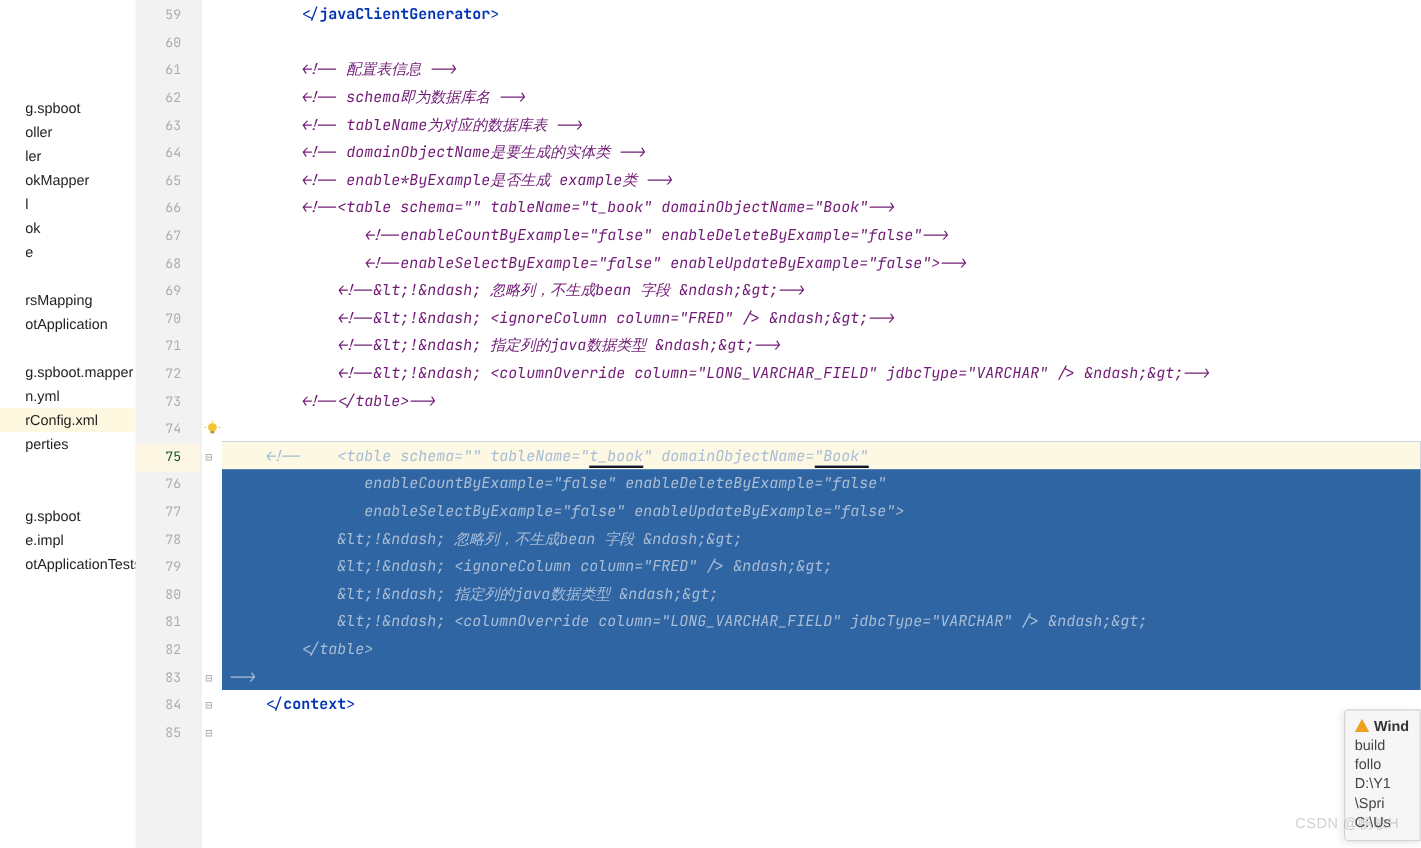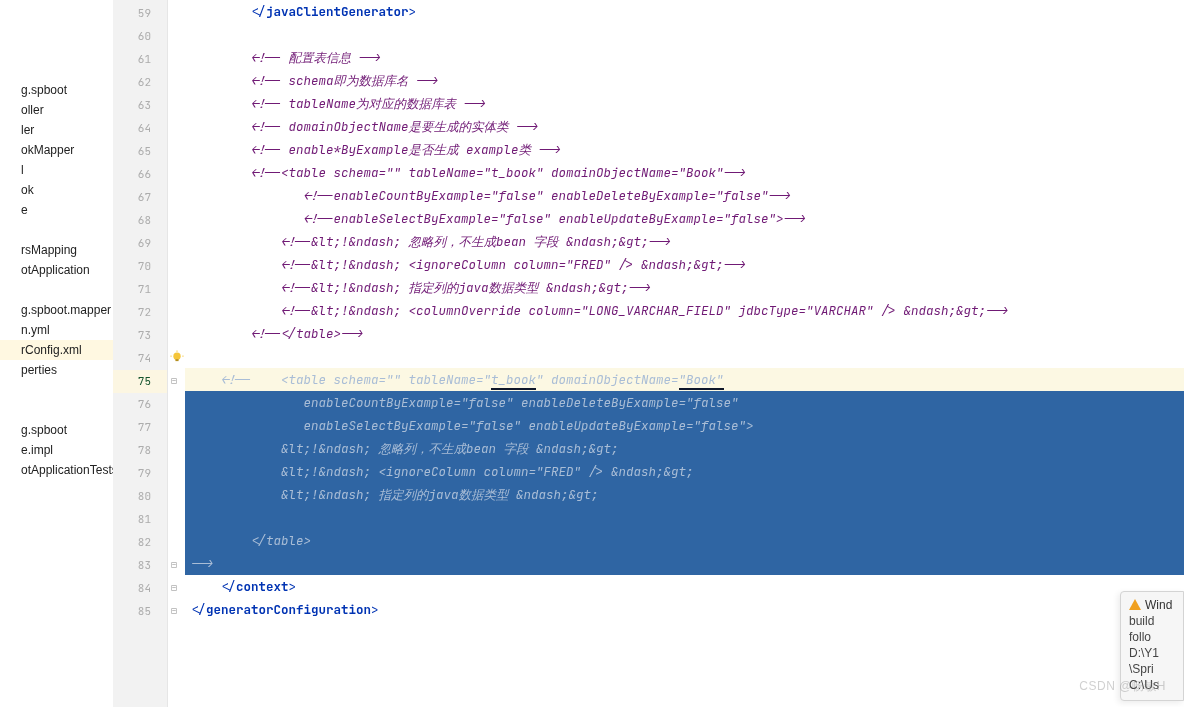--- a/index.html
+++ b/index.html
@@ -20,21 +20,21 @@
   .code .row { height: 23px; line-height: 23px; white-space: pre; padding-left: 6px; }
   .code .row.cursor-row { background: #fcf8e3; }
   .code .sel-block { position: absolute; left: 0; right: 0; background: #2f65a3; }
   .cmt { color: #701a75; font-style: italic; text-align: center; }
   .tag { color: #0033b3; font-weight: 600; }
   .tag-pun { color: #0033b3; }
   .underline-red { border-bottom: 2px solid #0f172a; }
   .sel-cmt { color: #a9bdd6; font-style: italic; }
   .notif { position: absolute; right: 0; bottom: 6px; width: 64px; height: 110px; background: #f6f6f6; border: 1px solid #d4d4d4; box-shadow: -2px 2px 6px rgba(0,0,0,.08); font-family: "Segoe UI",Arial,sans-serif; font-size: 12px; color: #444; padding: 6px 0 6px 8px; overflow: hidden; white-space: nowrap; border-radius: 4px 0 0 4px; }
   .notif .warn-ico { display:inline-block; width:0; height:0; border-left:6px solid transparent; border-right:6px solid transparent; border-bottom:11px solid #f0a020; margin-right:4px; vertical-align: -1px; }
-  .notif .title { font-weight: 400; color: #333; }
+  .notif .title { font-weight: 700; color: #333; }
   .notif .line { margin-top: 2px; }
   .watermark { position: absolute; right: 18px; bottom: 12px; color: rgba(120,120,120,.35); font-family: Arial,sans-serif; font-size: 12px; pointer-events: none; letter-spacing: .5px; }
 </style>
 </head>
 <body>
 
 <div class="root">
 
   <div class="project-tree">
     <div id="tree-items">
@@ -129,24 +129,24 @@
         <div class="row" style="position: absolute; top: 276px; left: 0px; right: 0px;">            <span class="cmt">&lt;!--&amp;lt;!&amp;ndash; 指定列的java数据类型 &amp;ndash;&amp;gt;--&gt;</span></div>
         <div class="row" style="position: absolute; top: 299px; left: 0px; right: 0px;">            <span class="cmt">&lt;!--&amp;lt;!&amp;ndash; &lt;columnOverride column="LONG_VARCHAR_FIELD" jdbcType="VARCHAR" /&gt; &amp;ndash;&amp;gt;--&gt;</span></div>
         <div class="row" style="position: absolute; top: 322px; left: 0px; right: 0px;">        <span class="cmt">&lt;!--&lt;/table&gt;--&gt;</span></div>
         <div class="row" style="position: absolute; top: 345px; left: 0px; right: 0px;">&nbsp;</div>
         <div class="row cursor-row" style="position: absolute; top: 368px; left: 0px; right: 0px;">    <span class="sel-cmt">&lt;!--    &lt;table schema="" tableName="<span class="underline-red">t_book</span>" domainObjectName=<span class="underline-red">"Book"</span></span></div>
         <div class="row" style="position: absolute; top: 391px; left: 0px; right: 0px;">               <span class="sel-cmt">enableCountByExample="false" enableDeleteByExample="false"</span></div>
         <div class="row" style="position: absolute; top: 414px; left: 0px; right: 0px;">               <span class="sel-cmt">enableSelectByExample="false" enableUpdateByExample="false"&gt;</span></div>
         <div class="row" style="position: absolute; top: 437px; left: 0px; right: 0px;">            <span class="sel-cmt">&amp;lt;!&amp;ndash; 忽略列，不生成bean 字段 &amp;ndash;&amp;gt;</span></div>
         <div class="row" style="position: absolute; top: 460px; left: 0px; right: 0px;">            <span class="sel-cmt">&amp;lt;!&amp;ndash; &lt;ignoreColumn column="FRED" /&gt; &amp;ndash;&amp;gt;</span></div>
         <div class="row" style="position: absolute; top: 483px; left: 0px; right: 0px;">            <span class="sel-cmt">&amp;lt;!&amp;ndash; 指定列的java数据类型 &amp;ndash;&amp;gt;</span></div>
+        <div class="row" style="position: absolute; top: 506px; left: 0px; right: 0px;">            <span class="sel-cmt">&amp;lt;!&amp;ndash; &lt;columnOverride column="LONG_VARCHAR_FIELD" jdbcType="VARCHAR" /&gt; &amp;ndash;&amp;gt;</span></div>
         <div class="row" style="position: absolute; top: 529px; left: 0px; right: 0px;">        <span class="sel-cmt">&lt;/table&gt;</span></div>
         <div class="row" style="position: absolute; top: 552px; left: 0px; right: 0px;"><span class="sel-cmt">--&gt;</span></div>
         <div class="row" style="position: absolute; top: 575px; left: 0px; right: 0px;">    <span class="tag-pun">&lt;/</span><span class="tag">context</span><span class="tag-pun">&gt;</span></div>
-        <div class="row" style="position: absolute; top: 598px; left: 0px; right: 0px;"><span class="tag-pun">&lt;/</span><span class="tag">generatorConfiguration</span><span class="tag-pun">&gt;</span></div>
       </div>
 
     <div class="notif">
       <span class="warn-ico"></span><span class="title">Wind</span>
       <div id="notif-lines">
           <div class="line">build</div>
           <div class="line">follo</div>
           <div class="line">D:\Y1</div>
           <div class="line">\Spri</div>
           <div class="line">C:\Us</div>

